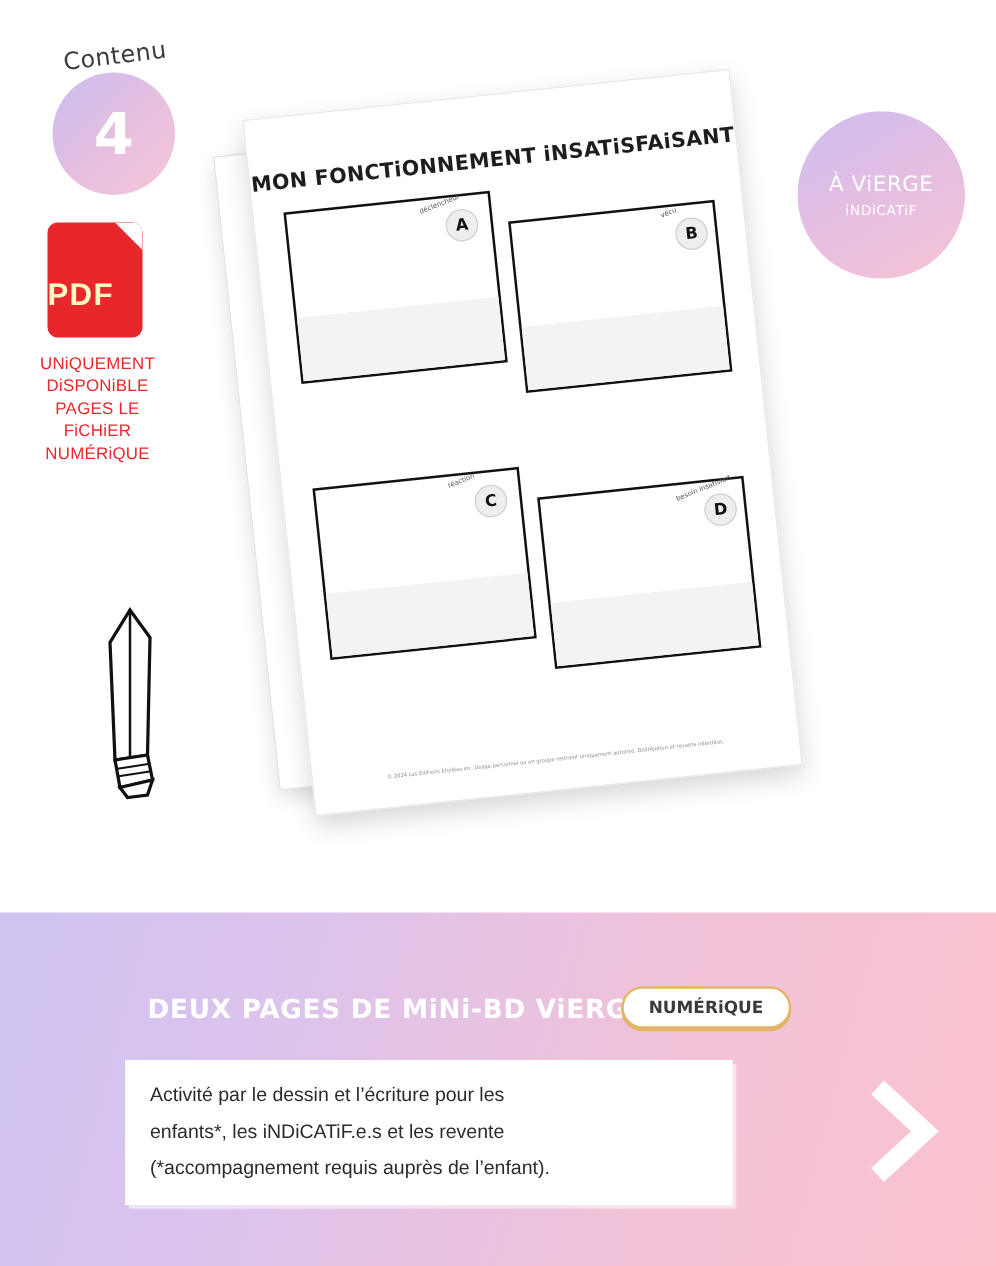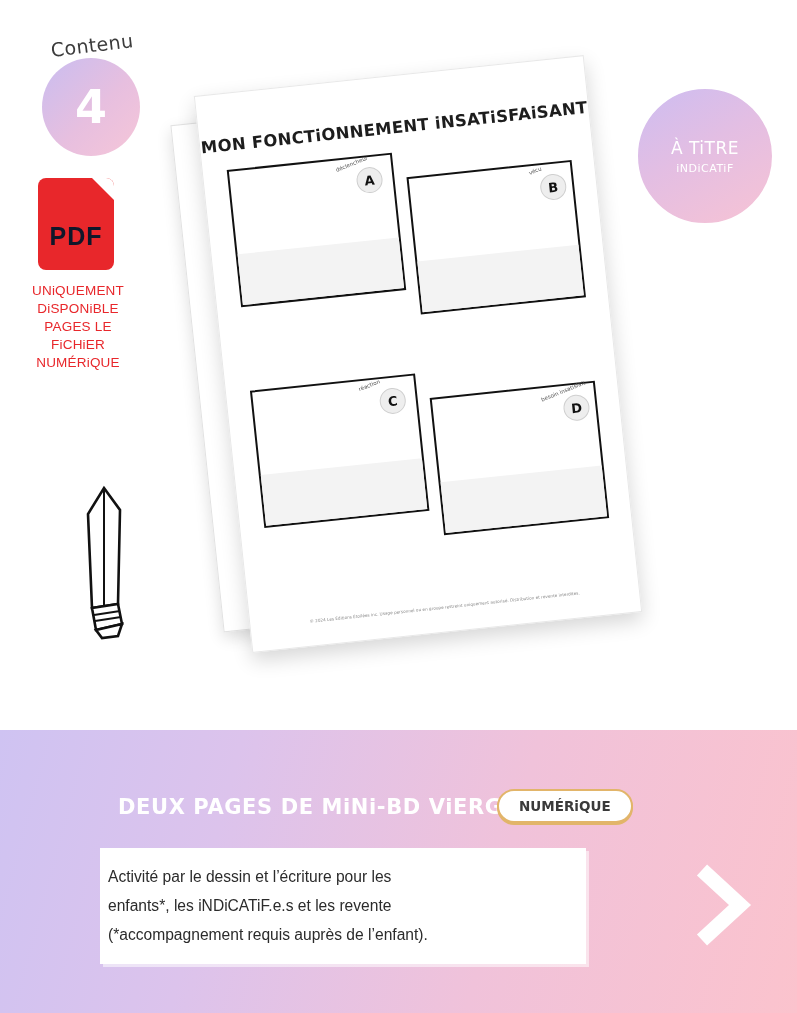--- a/index.html
+++ b/index.html
@@ -71,22 +71,21 @@
     position: absolute;
     right: 0; top: 0;
     width: 0; height: 0;
     border-left: 22px solid transparent;
     border-top: 22px solid #ffffff;
     border-top-right-radius: 8px;
   }
   .pdf-icon .pdf-text {
     position: absolute;
     left: 0; right: 0; top: 44px;
-    text-align: center;
-    color: #0f172a;
+    color: #fef9c3;
     font-weight: 700;
     font-size: 25px;
     letter-spacing: 1px;
     font-family: "Liberation Sans", sans-serif;
   }
 
   .pdf-note {
     position: absolute;
     left: 16px; top: 282px;
     width: 124px;
@@ -222,21 +221,21 @@
     font-size: 13.5px;
     font-weight: 700;
     font-family: "DejaVu Sans", sans-serif;
     box-shadow: 0 2px 0 #e2b56a;
   }
   .card {
     position: absolute;
     left: 100px; top: 848px;
     width: 486px; height: 116px;
     background: #ffffff;
-    padding: 14px 8px;
+    padding: 14px 20px;
     box-shadow: 3px 3px 0 rgba(255,255,255,.55);
   }
   .card p {
     font-size: 15.6px;
     line-height: 29px;
     color: #2b2b2b;
     font-family: "Liberation Sans", sans-serif;
   }
   .card b { font-weight: 400; }
 
@@ -308,21 +307,21 @@
       <div class="panel" style="left:202px; top:324px; width:166px; height:138px;">
         <div class="shade"></div>
       </div>
       <div class="panel-cap" style="left:312px; top:328px;">besoin insatisfait</div>
       <div class="panel-letter" style="left:334px; top:336px;">D</div>
 
       <div class="doc-footer">© 2024 Les Éditions Étoilées inc. Usage personnel ou en groupe restreint uniquement autorisé. Distribution et revente interdites.</div>
     </div>
 
     <div class="stamp">
-      <div class="l1">À TiTRE</div>
+      <div class="l1">À ViERGE</div>
       <div class="l2">iNDiCATiF</div>
     </div>
   </div>
 
   <div class="bottom-band"></div>
 
   <div class="band-title">DEUX PAGES DE MiNi-BD ViERGE</div>
 
   <div class="chip">NUMÉRiQUE</div>
 

